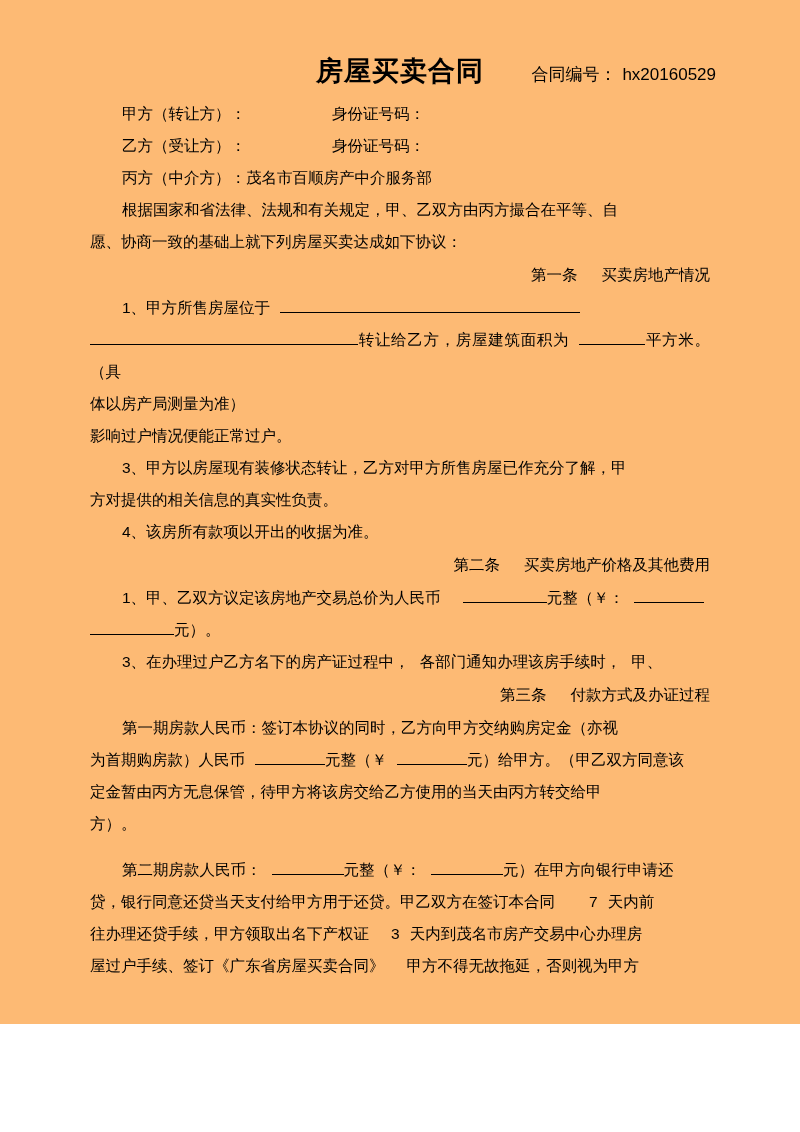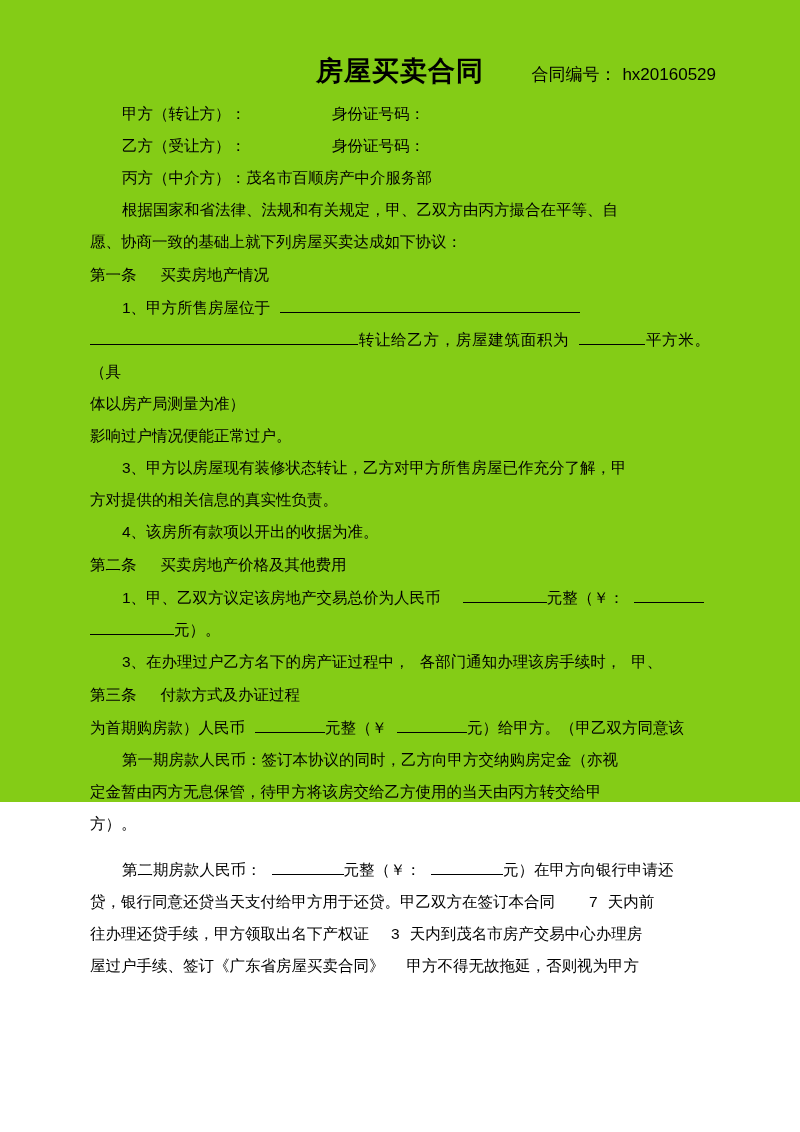--- a/index.html
+++ b/index.html
@@ -10,24 +10,24 @@
   body {
     width: 800px;
     height: 1132px;
     font-family: "Liberation Sans", sans-serif;
     color: #000000;
     overflow: hidden;
   }
   .page {
     position: relative;
     width: 800px;
-    height: 802px;
+    height: 1024px;
     box-sizing: border-box;
     padding: 52px 90px 14px 90px;
-    background: #84cc16;
+    background: #fdba74;
   }
   .title-row {
     position: relative;
     text-align: center;
     margin: 0 0 4px 0;
     height: 42px;
   }
   .doc-title {
     display: inline-block;
     font-size: 27px;
@@ -65,21 +65,21 @@
     white-space: pre;
   }
   .party-row .id-label {
     display: inline-block;
     margin-left: 54px;
   }
   .sec-head {
     margin: 0;
     font-size: 15.5px;
     line-height: 34px;
-    text-align: left;
+    text-align: right;
     font-weight: normal;
   }
   .sec-head .sec-name {
     margin-left: 24px;
   }
   .blank {
     display: inline-block;
     border-bottom: 1px solid #000;
     vertical-align: baseline;
     height: 16px;
@@ -131,22 +131,22 @@
   <p class="sec-head"><span>第二条</span><span class="sec-name">买卖房地产价格及其他费用</span></p>
 
   <p class="line indent"><span>1、甲、乙双方议定该房地产交易总价为人民币</span><span class="gap-m"></span><span class="blank b-amt"></span><span>元整（￥：</span><span class="gap-s"></span><span class="blank b-amt2"></span></p>
   <p class="line"><span class="blank b-amt"></span><span>元）。</span></p>
 
 
   <p class="line indent"><span>3、在办理过户乙方名下的房产证过程中，</span><span class="gap-s"></span><span>各部门通知办理该房手续时，</span><span class="gap-s"></span><span>甲、</span></p>
 
   <p class="sec-head"><span>第三条</span><span class="sec-name">付款方式及办证过程</span></p>
 
+  <p class="line indent">第一期房款人民币：签订本协议的同时，乙方向甲方交纳购房定金（亦视</p>
   <p class="line"><span>为首期购房款）人民币</span><span class="gap-s"></span><span class="blank b-amt2"></span><span>元整（￥</span><span class="gap-s"></span><span class="blank b-amt2"></span><span>元）给甲方。（甲乙双方同意该</span></p>
-  <p class="line indent">第一期房款人民币：签订本协议的同时，乙方向甲方交纳购房定金（亦视</p>
   <p class="line">定金暂由丙方无息保管，待甲方将该房交给乙方使用的当天由丙方转交给甲</p>
   <p class="line">方）。</p>
 
   <div class="spacer"></div>
 
   <p class="line indent"><span>第二期房款人民币：</span><span class="gap-s"></span><span class="blank b-amt3"></span><span>元整（￥：</span><span class="gap-s"></span><span class="blank b-amt3"></span><span>元）在甲方向银行申请还</span></p>
   <p class="line"><span>贷，银行同意还贷当天支付给甲方用于还贷。甲乙双方在签订本合同</span><span class="gap-l"></span><span>7</span><span class="gap-s"></span><span>天内前</span></p>
   <p class="line"><span>往办理还贷手续，甲方领取出名下产权证</span><span class="gap-m"></span><span>3</span><span class="gap-s"></span><span>天内到茂名市房产交易中心办理房</span></p>
   <p class="line"><span>屋过户手续、签订《广东省房屋买卖合同》</span><span class="gap-m"></span><span>甲方不得无故拖延，否则视为甲方</span></p>
 

